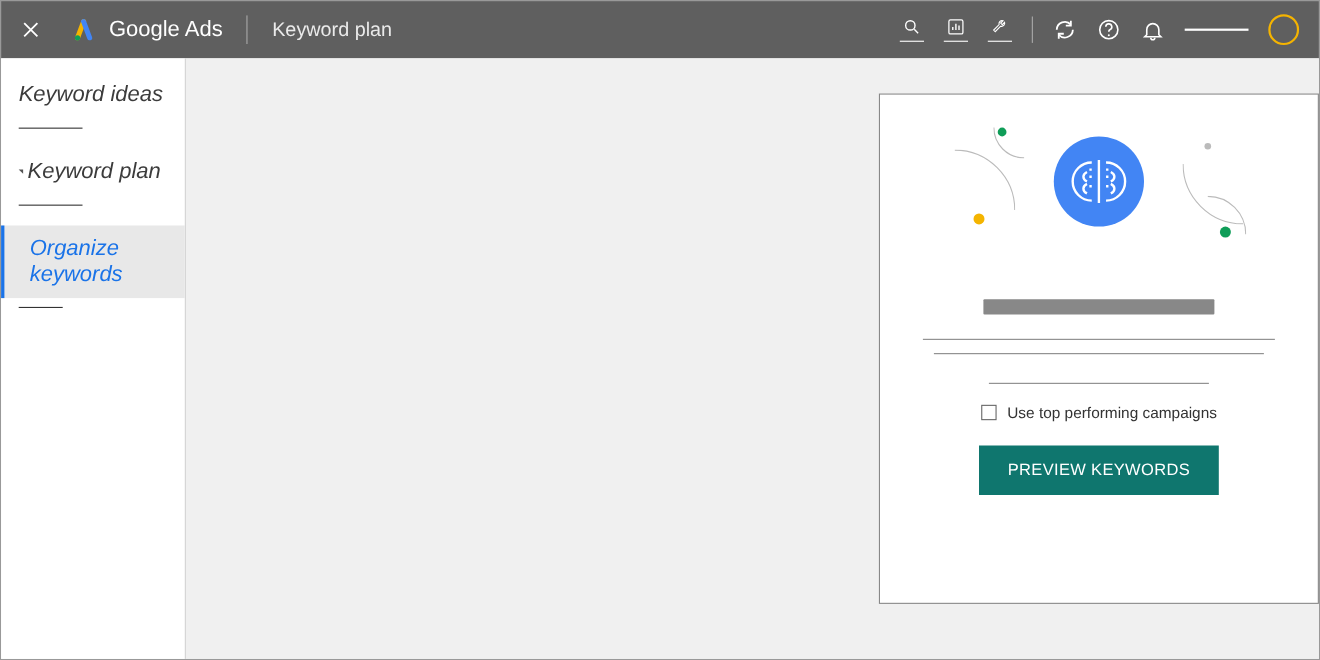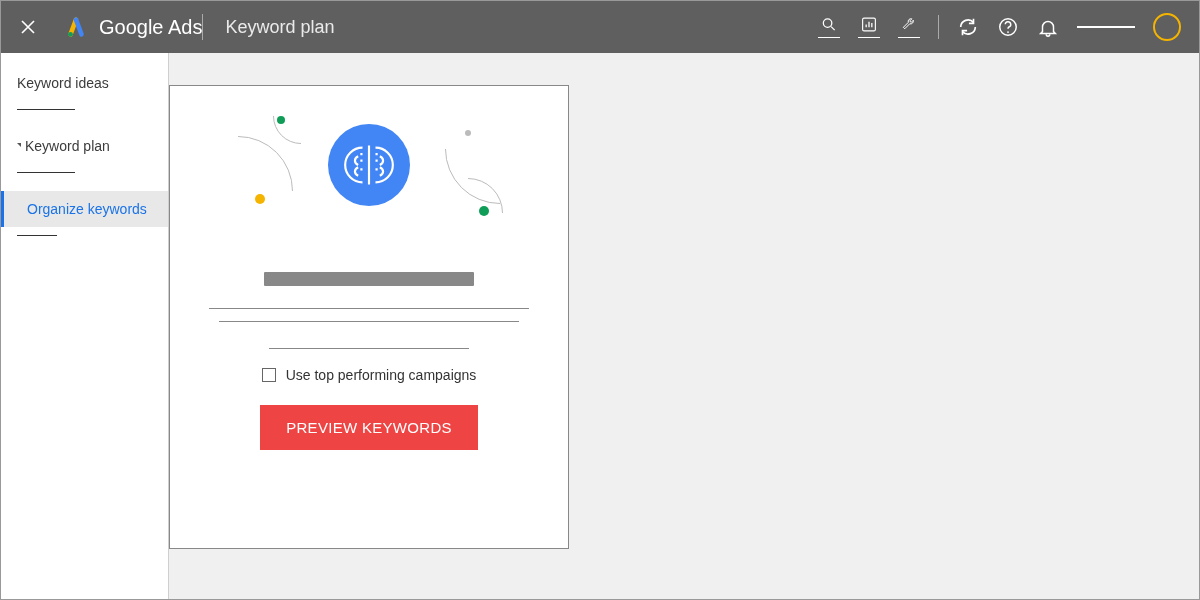--- a/index.html
+++ b/index.html
@@ -7,41 +7,41 @@
 
 .header {
   height: 52px;
   background: #5f5f5f;
   display: flex;
   align-items: center;
   padding: 0 18px;
   color: #fff;
 }
 .close-x { width: 18px; height: 18px; cursor: pointer; margin-right: 28px; }
-.logo-wrap { display: flex; align-items: center; }
+.logo-wrap { display: flex; align-items: center; margin-right: 22px; }
 .logo { width: 22px; height: 22px; margin-right: 12px; }
 .brand { font-size: 20px; font-weight: 400; color: #fff; }
 .vdiv { width: 1px; height: 26px; background: #aaa; margin: 0 22px 0 0; }
 .page-title { font-size: 18px; color: #eaeaea; }
 .header-right { margin-left: auto; display: flex; align-items: center; gap: 18px; }
 .hdr-icon { width: 22px; height: 22px; cursor: pointer; border-bottom: 1.5px solid #fff; padding-bottom: 4px; }
 .hdr-icon.nb { border-bottom: none; padding-bottom: 0; }
 .vdiv2 { width: 1px; height: 24px; background: #aaa; }
 .acct-line { width: 58px; height: 0; border-bottom: 2px solid #fff; }
 .avatar-ring { width: 28px; height: 28px; border: 2px solid #f5b400; border-radius: 50%; }
 
 .layout { display: flex; height: calc(100% - 52px); }
 .sidebar { width: 168px; background: #fff; border-right: 1px solid #cfcfcf; padding-top: 12px; }
-.nav-item { padding: 10px 16px; font-size: 14px; color: #3c3c3c; cursor: pointer; }
+.nav-item { padding: 10px 16px; font-size: 20px; color: #3c3c3c; cursor: pointer; font-style: italic; }
 .nav-sep { width: 58px; height: 0; border-bottom: 1.5px solid #333; margin: 8px 0 18px 16px; }
 .nav-sep.short { width: 40px; }
 .nav-caret { display:inline-block; width:0;height:0; border-top:3px solid transparent; border-bottom:3px solid transparent; border-left:4px solid transparent; border-top:4px solid #555; transform: translateY(-1px); margin-right:4px;}
 .nav-item.active { color: #1a73e8; background: #e8e8e8; border-left: 3px solid #1a73e8; padding-left: 23px; }
 
-.main { flex: 1; background: #f0f0f0; display: flex; justify-content: flex-start; padding-top: 32px; }
+.main { flex: 1; background: #f0f0f0; display: flex; justify-content: flex-end; padding-top: 32px; }
 
 .card {
   width: 400px;
   height: 464px;
   background: #fff;
   border: 1px solid #888;
   padding: 20px 28px 26px;
   display: flex;
   flex-direction: column;
   align-items: center;
@@ -61,21 +61,21 @@
 
 .heading-bar { width: 210px; height: 14px; background: #888; margin: 10px 0 16px; border-radius: 1px; }
 .line-w { width: 320px; height: 0; border-bottom: 1.4px solid #888; margin: 6px 0; }
 .line-m { width: 300px; height: 0; border-bottom: 1.4px solid #888; margin: 6px 0; }
 .line-s { width: 200px; height: 0; border-bottom: 1.4px solid #888; margin: 20px 0 18px; }
 
 .chk-row { display:flex; align-items:center; gap:10px; margin-bottom: 22px; }
 .chk { width:14px; height:14px; border:1.5px solid #666; }
 .chk-label { font-size:14px; color:#333; }
 
-.cta { background:#ef4444; color:#fff; border:none; padding: 14px 26px; font-size:15px; letter-spacing:0.3px; cursor:pointer; }
+.cta { background:#0f766e; color:#fff; border:none; padding: 14px 26px; font-size:15px; letter-spacing:0.3px; cursor:pointer; }
 </style>
 </head>
 <body>
 
 <div class="header">
   <svg class="close-x" viewBox="0 0 24 24">
       <path d="M4 4 L20 20 M20 4 L4 20" stroke="#fff" stroke-width="2.2" fill="none"></path>
     </svg>
   <div class="logo-wrap">
     <svg class="logo" viewBox="0 0 24 24">

